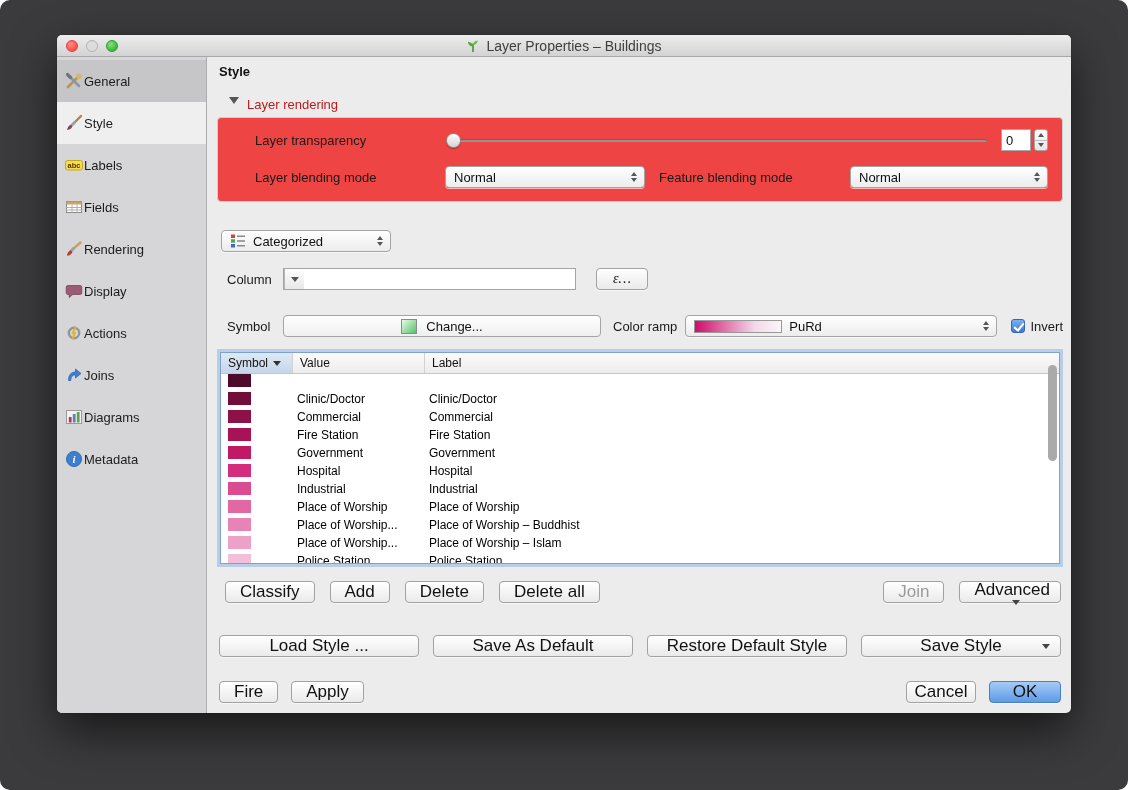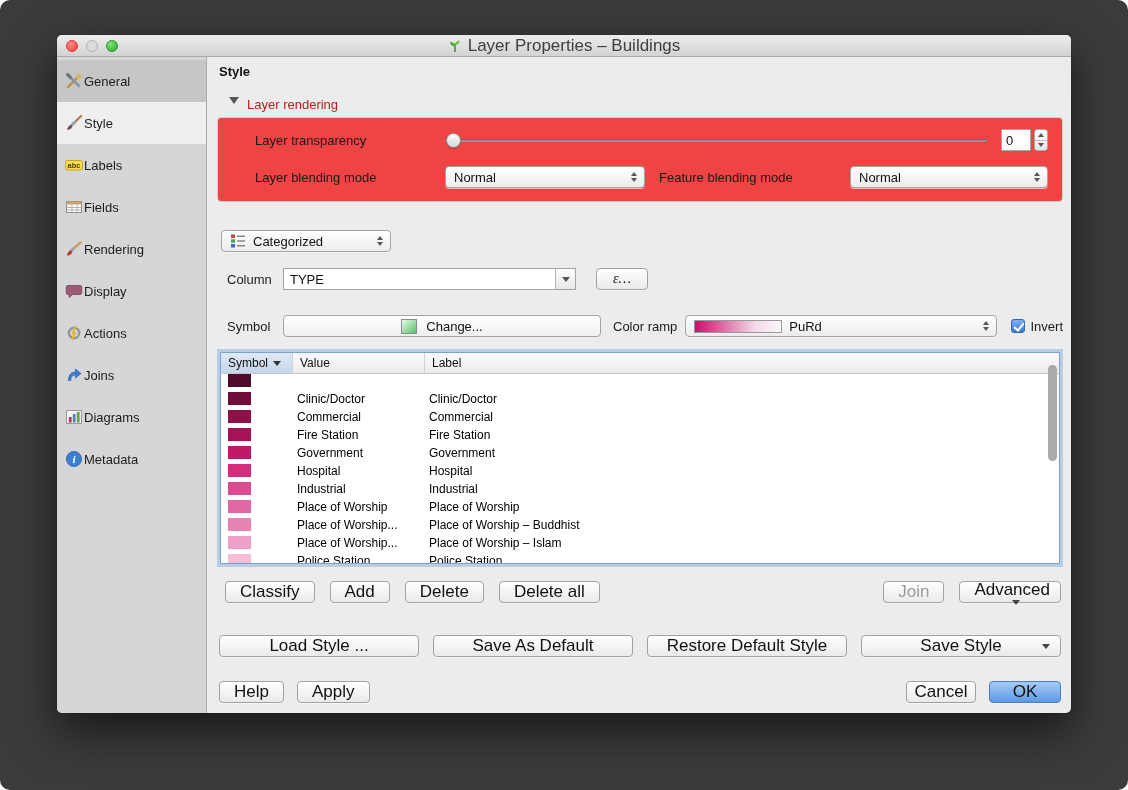--- a/index.html
+++ b/index.html
@@ -10,21 +10,21 @@
   .window { position:absolute; left:57px; top:35px; width:1014px; height:678px; background:#ececec;
             border-radius:5px; box-shadow:0 18px 45px rgba(0,0,0,.6), 0 0 1px rgba(0,0,0,.8);
             display:flex; flex-direction:column; overflow:hidden; }
   .titlebar { flex:0 0 22px; background:linear-gradient(#ededed,#d3d3d3); border-bottom:1px solid #a8a8a8;
               position:relative; display:flex; align-items:center; justify-content:center; }
   .traffic { position:absolute; left:9px; top:5px; display:flex; gap:8px; }
   .tl { width:12px; height:12px; border-radius:50%; }
   .tl.close { background:radial-gradient(circle at 35% 30%, #ff8a85, #f75049 75%); border:1px solid #d94138; }
   .tl.min  { background:#dcdcdc; border:1px solid #b2b2b2; }
   .tl.zoom { background:radial-gradient(circle at 35% 30%, #8adf7e, #35b83a 75%); border:1px solid #2a9a30; }
-  .title { font-size:17px; color:#3f3f3f; display:flex; align-items:center; gap:6px; }
+  .title { font-size:14px; color:#3f3f3f; display:flex; align-items:center; gap:6px; }
 
   .window-body { flex:1; display:flex; min-height:0; }
   .sidebar { flex:0 0 150px; background:#d6d6d8; border-right:1px solid #adadad; padding-top:3px; }
   .side-item { height:42px; display:flex; align-items:center; gap:0; padding-left:7px; font-size:13px; color:#1c1c1c; }
   .side-item.alt { background:#c6c6c8; }
   .side-item.selected { background:#efeff0; }
   .side-icon { width:20px; height:20px; display:flex; align-items:center; justify-content:center; }
   .side-label { white-space:nowrap; }
 
   .main { flex:1; padding:5px 8px 0 10px; display:flex; flex-direction:column; min-width:0; }
@@ -303,21 +303,20 @@
             <span class="updown">
                 <i class="u"></i>
                 <i class="d"></i>
               </span>
           </div>
         </div>
 
         <div class="column-row">
           <span class="lbl">Column</span>
           <div class="combo type-combo">
-            <span class="combo-text">TYPE</span>
             <span class="combo-btn"></span>
           </div>
           <button class="btn expr-btn">ε…</button>
         </div>
 
         <div class="symbol-row">
           <span class="lbl lbl-sym">Symbol</span>
           <div class="symbol-btn">
             <span class="symbol-swatch" style="background: linear-gradient(135deg, rgb(234, 251, 231), rgb(85, 192, 106));"></span>
             <span>Change...</span>
@@ -445,21 +444,21 @@
           <button class="btn">Load Style ...</button>
           <button class="btn">Save As Default</button>
           <button class="btn">Restore Default Style</button>
           <button class="btn">
             <span>Save Style</span>
             <span class="save-style-tri"></span>
           </button>
         </div>
 
         <div class="row-footer">
-          <button class="btn">Help</button>
+          <button class="btn">Fire</button>
           <button class="btn">Apply</button>
           <span class="spacer"></span>
           <button class="btn" style="width:70px">Cancel</button>
           <button class="btn primary" style="width:72px">OK</button>
         </div>
 
       </div>
     </div>
   </div>
 </div>

